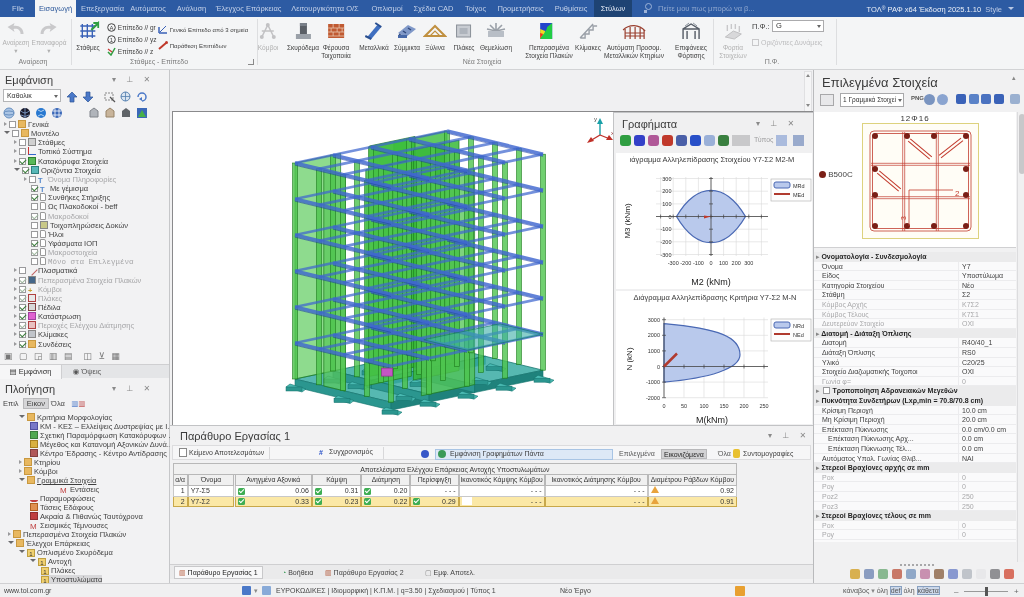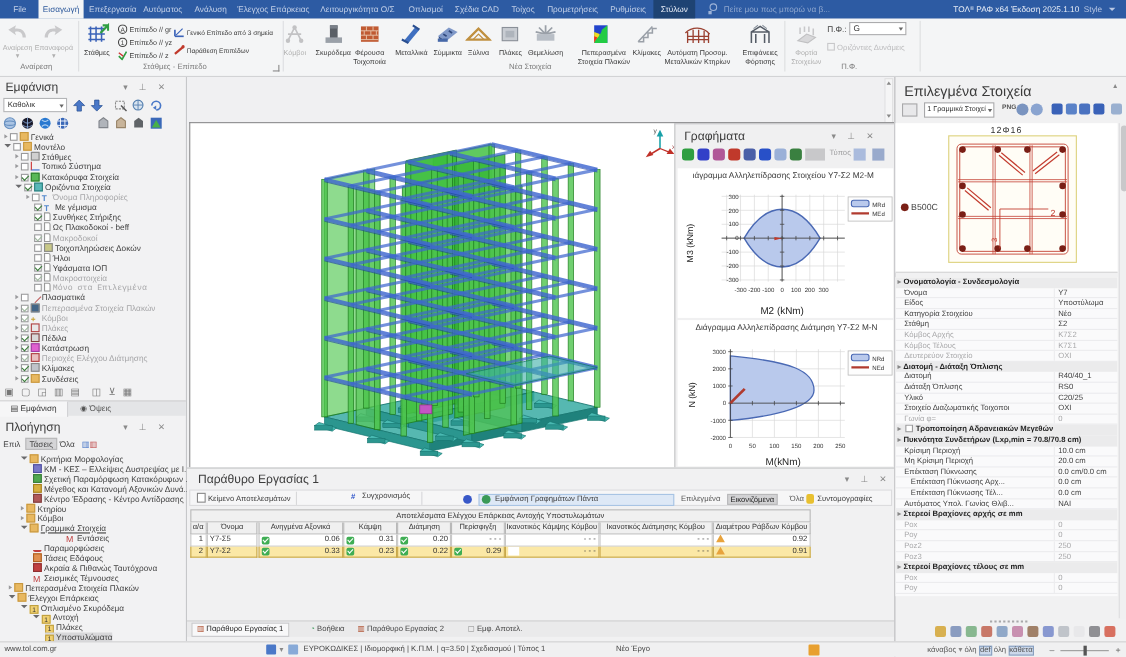--- a/index.html
+++ b/index.html
@@ -424,21 +424,21 @@
           <rect x="155" y="16" width="40" height="22" fill="#fdfdfd" stroke="#b8b8b8" stroke-width="0.7"></rect>
           <rect x="158" y="19" width="16" height="6" rx="2" fill="#b9c9ec" stroke="#4a69b4"></rect>
           <text x="177" y="25" font-size="5.5" fill="#333">MRd</text>
           <line x1="158" y1="31" x2="174" y2="31" stroke="#b03a2e" stroke-width="2"></line>
           <text x="177" y="33.5" font-size="5.5" fill="#333">MEd</text>
           <text x="14" y="58" font-size="8" fill="#222" transform="rotate(-90 14 58)" text-anchor="middle">M3 (kNm)</text>
           <text x="95" y="122" font-size="9" fill="#222" text-anchor="middle">M2 (kNm)</text>
         </svg></div>
 </div>
 <div class="abs" style="left:2px;top:178px;width:196px;height:133px;background:#fff;">
-<div class="abs" style="left:1px;top:2px;width:196px;font-size:7.5px;color:#3a3a3a;white-space:nowrap;">Διάγραμμα Αλληλεπίδρασης Διάτμηση Υ7-Σ2 M-N</div>
+<div class="abs" style="left:1px;top:2px;width:196px;font-size:7.5px;color:#3a3a3a;white-space:nowrap;">Διάγραμμα Αλληλεπίδρασης Κριτήρια Υ7-Σ2 M-N</div>
 <div class="abs" style="left:0;top:8px;"><svg width="198" height="128" viewBox="0 0 198 128" style="">
           <line x1="48.0" y1="18.5" x2="48.0" y2="98.5" stroke="#d8d8d8" stroke-width="0.6"></line>
           <line x1="68.0" y1="18.5" x2="68.0" y2="98.5" stroke="#d8d8d8" stroke-width="0.6"></line>
           <line x1="88.0" y1="18.5" x2="88.0" y2="98.5" stroke="#d8d8d8" stroke-width="0.6"></line>
           <line x1="108.0" y1="18.5" x2="108.0" y2="98.5" stroke="#d8d8d8" stroke-width="0.6"></line>
           <line x1="128.0" y1="18.5" x2="128.0" y2="98.5" stroke="#d8d8d8" stroke-width="0.6"></line>
           <line x1="148.0" y1="18.5" x2="148.0" y2="98.5" stroke="#d8d8d8" stroke-width="0.6"></line>
           <line x1="48" y1="98.7" x2="152" y2="98.7" stroke="#d8d8d8" stroke-width="0.6"></line>
           <line x1="48" y1="83.1" x2="152" y2="83.1" stroke="#d8d8d8" stroke-width="0.6"></line>
           <line x1="48" y1="67.5" x2="152" y2="67.5" stroke="#d8d8d8" stroke-width="0.6"></line>
@@ -559,21 +559,21 @@
 <div class="treerow gray" style="left:14px;top:251.3000000000001px;"><span class="exp c"></span><span class="cb ong"></span><span class="tico" style="background:#e8c0c0;border:1px solid #b04040;"></span>Περιοχές Ελέγχου Διάτμησης</div>
 <div class="treerow " style="left:14px;top:260.4500000000001px;"><span class="exp c"></span><span class="cb on"></span><span class="tico" style="background:#c0c4ca;border:1px solid #888;"></span>Κλίμακες</div>
 <div class="treerow " style="left:14px;top:269.6000000000001px;"><span class="exp c"></span><span class="cb on"></span><span class="tico" style="background:#e8b860;border:1px solid #c89840;"></span>Συνδέσεις</div>
 <div class="hicons" style="left:4px;top:281px;color:#777;font-size:9px;letter-spacing:2px;">▣ ▢ ◲ ▥ ▤&nbsp;&nbsp;◫ ⊻ ▦</div>
 <div class="abs" style="left:0;top:294px;width:169px;height:14px;background:#e4e5e7;border-top:1px solid #cfcfd1;">
       <div class="abs" style="left:0;top:0;width:62px;height:14px;background:#f6f6f7;border-right:1px solid #cfcfd1;font-size:7.5px;line-height:13px;color:#333;text-align:center;">▤ Εμφάνιση</div>
       <div class="abs" style="left:63px;top:0;width:48px;height:14px;font-size:7.5px;line-height:13px;color:#555;text-align:center;">◉ Όψεις</div>
     </div>
 <div class="abs panelhead" style="left:5px;top:313px;">Πλοήγηση</div>
 <div class="hicons" style="left:112px;top:314px;">▾ ⊥ ✕</div>
-<div class="abs" style="left:3px;top:329px;font-size:7.5px;color:#444;">Επιλ&nbsp; <span style="background:#d5d5d7;border:1px solid #b8b8ba;padding:0 3px;">Τάσεις</span> Όλα&nbsp;&nbsp; <span style="color:#4a78c8;">▥</span><span style="color:#c05050;">▥</span></div>
+<div class="abs" style="left:3px;top:329px;font-size:7.5px;color:#444;">Επιλ&nbsp; <span style="background:#d5d5d7;border:1px solid #b8b8ba;padding:0 3px;">Εικον</span> Όλα&nbsp;&nbsp; <span style="color:#4a78c8;">▥</span><span style="color:#c05050;">▥</span></div>
 <div class="treerow" style="left:19px;top:343.0px;"><span class="exp o"></span><span class="tico" style="background:#e8b860;border:1px solid #c89840;"></span>Κριτήρια Μορφολογίας</div>
 <div class="treerow" style="left:30px;top:352.0px;"><span class="tico" style="background:#7878c8;border:1px solid #5050a0;"></span>ΚΜ - ΚΕΣ – Ελλείψεις Δυστρεψίας με Ι...</div>
 <div class="treerow" style="left:30px;top:361.0px;"><span class="tico" style="background:#50a850;border:1px solid #3a7c3a;"></span>Σχετική Παραμόρφωση Κατακόρυφων ...</div>
 <div class="treerow" style="left:30px;top:370.0px;"><span class="tico" style="background:#d8b040;border:1px solid #a88020;"></span>Μέγεθος και Κατανομή Αξονικών Δυνά...</div>
 <div class="treerow" style="left:30px;top:379.0px;"><span class="tico" style="background:#b05858;border:1px solid #804040;"></span>Κέντρο Έδρασης - Κέντρο Αντίδρασης</div>
 <div class="treerow" style="left:19px;top:388.0px;"><span class="exp c"></span><span class="tico" style="background:#e8b860;border:1px solid #c89840;"></span>Κτηρίου</div>
 <div class="treerow" style="left:19px;top:397.0px;"><span class="exp c"></span><span class="tico" style="background:#e8b860;border:1px solid #c89840;"></span>Κόμβοι</div>
 <div class="treerow" style="left:19px;top:406.0px;text-decoration:underline;"><span class="exp o"></span><span class="tico" style="background:#e8b860;border:1px solid #c89840;"></span>Γραμμικά Στοιχεία</div>
 <div class="treerow" style="left:32px;top:415.0px;margin-left:28px;"><span class="tico" style="color:#c04040;font-size:8px;">M</span>Εντάσεις</div>
 <div class="treerow" style="left:30px;top:424.0px;"><span class="tico" style="border-bottom:2px solid #c04040;border-radius:50%;height:4px;"></span>Παραμορφώσεις</div>
@@ -684,21 +684,21 @@
           <line x1="47.3" y1="14.8" x2="68.8" y2="32.8" stroke="#c23b2e" stroke-width="1.1"></line>
           <line x1="45.2" y1="17.2" x2="66.7" y2="35.2" stroke="#c23b2e" stroke-width="1.1"></line>
           <line x1="76.0" y1="31.4" x2="98.0" y2="14.1" stroke="#c23b2e" stroke-width="1.1"></line>
           <line x1="78.0" y1="33.9" x2="100.0" y2="16.6" stroke="#c23b2e" stroke-width="1.1"></line>
           <line x1="16.3" y1="46.8" x2="37.8" y2="64.8" stroke="#c23b2e" stroke-width="1.1"></line>
           <line x1="14.2" y1="49.2" x2="35.7" y2="67.2" stroke="#c23b2e" stroke-width="1.1"></line>
           <polyline points="46,102 46,66 90,66" fill="none" stroke="#c23b2e" stroke-width="0.8"></polyline>
           <text x="92" y="72" font-size="8" fill="#c23b2e">2</text>
           <text x="43" y="96" font-size="7" fill="#c23b2e" transform="rotate(-90 43 96)">3</text>
         </svg></div>
-<div class="abs" style="left:5px;top:72px;font-size:8px;color:#444;"><span style="display:inline-block;width:7px;height:7px;border-radius:50%;background:#7a1f16;vertical-align:-1px;"></span> B500C</div>
+<div class="abs" style="left:5px;top:58px;font-size:8px;color:#444;"><span style="display:inline-block;width:7px;height:7px;border-radius:50%;background:#7a1f16;vertical-align:-1px;"></span> B500C</div>
 </div>
 <div class="abs" style="left:0;top:182px;width:202px;height:290px;background:#fafafb;overflow:hidden;">
 <div class="pgrow sect" style="top:0px;height:9.6px;line-height:9.6px;"><span style="color:#888;font-weight:normal;">&nbsp;▸</span> Ονοματολογία - Συνδεσμολογία</div>
 <div class="pgrow" style="top:9.6px;height:9.6px;line-height:9.6px;border-bottom:1px solid #ececee;">
         <span style="position:absolute;left:8px;">Όνομα</span>
         <span class="pgval">Υ7</span>
         <span style="position:absolute;left:144px;top:0;width:1px;height:10px;background:#ececee;"></span>
       </div>
 <div class="pgrow" style="top:19.2px;height:9.6px;line-height:9.6px;border-bottom:1px solid #ececee;">
         <span style="position:absolute;left:8px;">Είδος</span>

